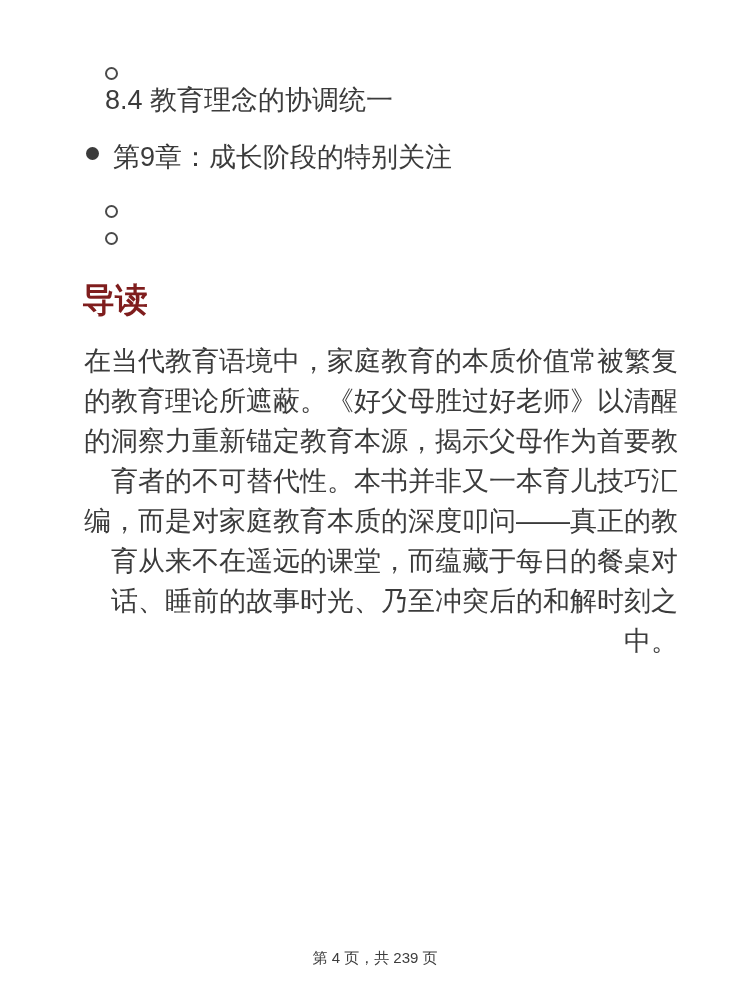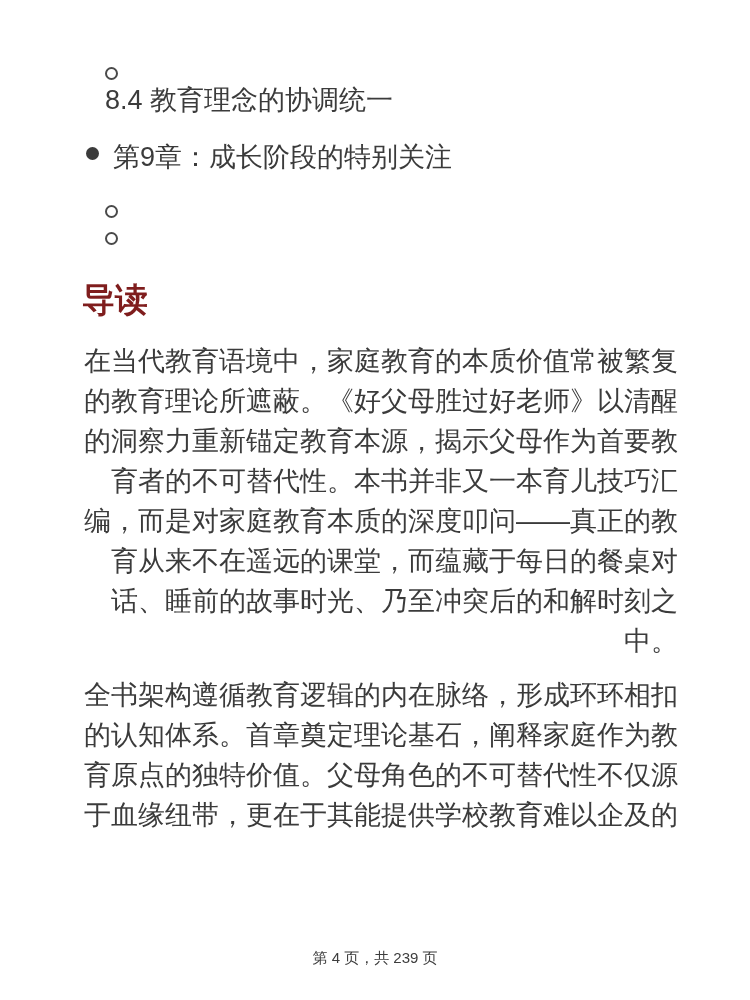--- a/index.html
+++ b/index.html
@@ -92,17 +92,16 @@
     <span class="bullet circle"></span>
   </div>
   <div class="toc-row level-2 ch9-sub">
     <span class="bullet circle"></span>
   </div>
 
   <h2 class="guide-heading">导读</h2>
 
   <p class="body-para first">在当代教育语境中，家庭教育的本质价值常被繁复的教育理论所遮蔽。《好父母胜过好老师》以清醒的洞察力重新锚定教育本源，揭示父母作为首要教育者的不可替代性。本书并非又一本育儿技巧汇编，而是对家庭教育本质的深度叩问——真正的教育从来不在遥远的课堂，而蕴藏于每日的餐桌对话、睡前的故事时光、乃至冲突后的和解时刻之中。</p>
 
-  <p class="body-para">全书架构遵循教育逻辑的内在脉络，形成环环相扣的认知体系。首章奠定理论基石，阐释家庭作为教育原点的独特价值。父母角色的不可替代性不仅源于血缘纽带，更在于其能提供学校教育难以企及的</p>
 
 </div>
 
 <div class="page-footer">第 4 页，共 239 页</div>
 
 </body></html>

